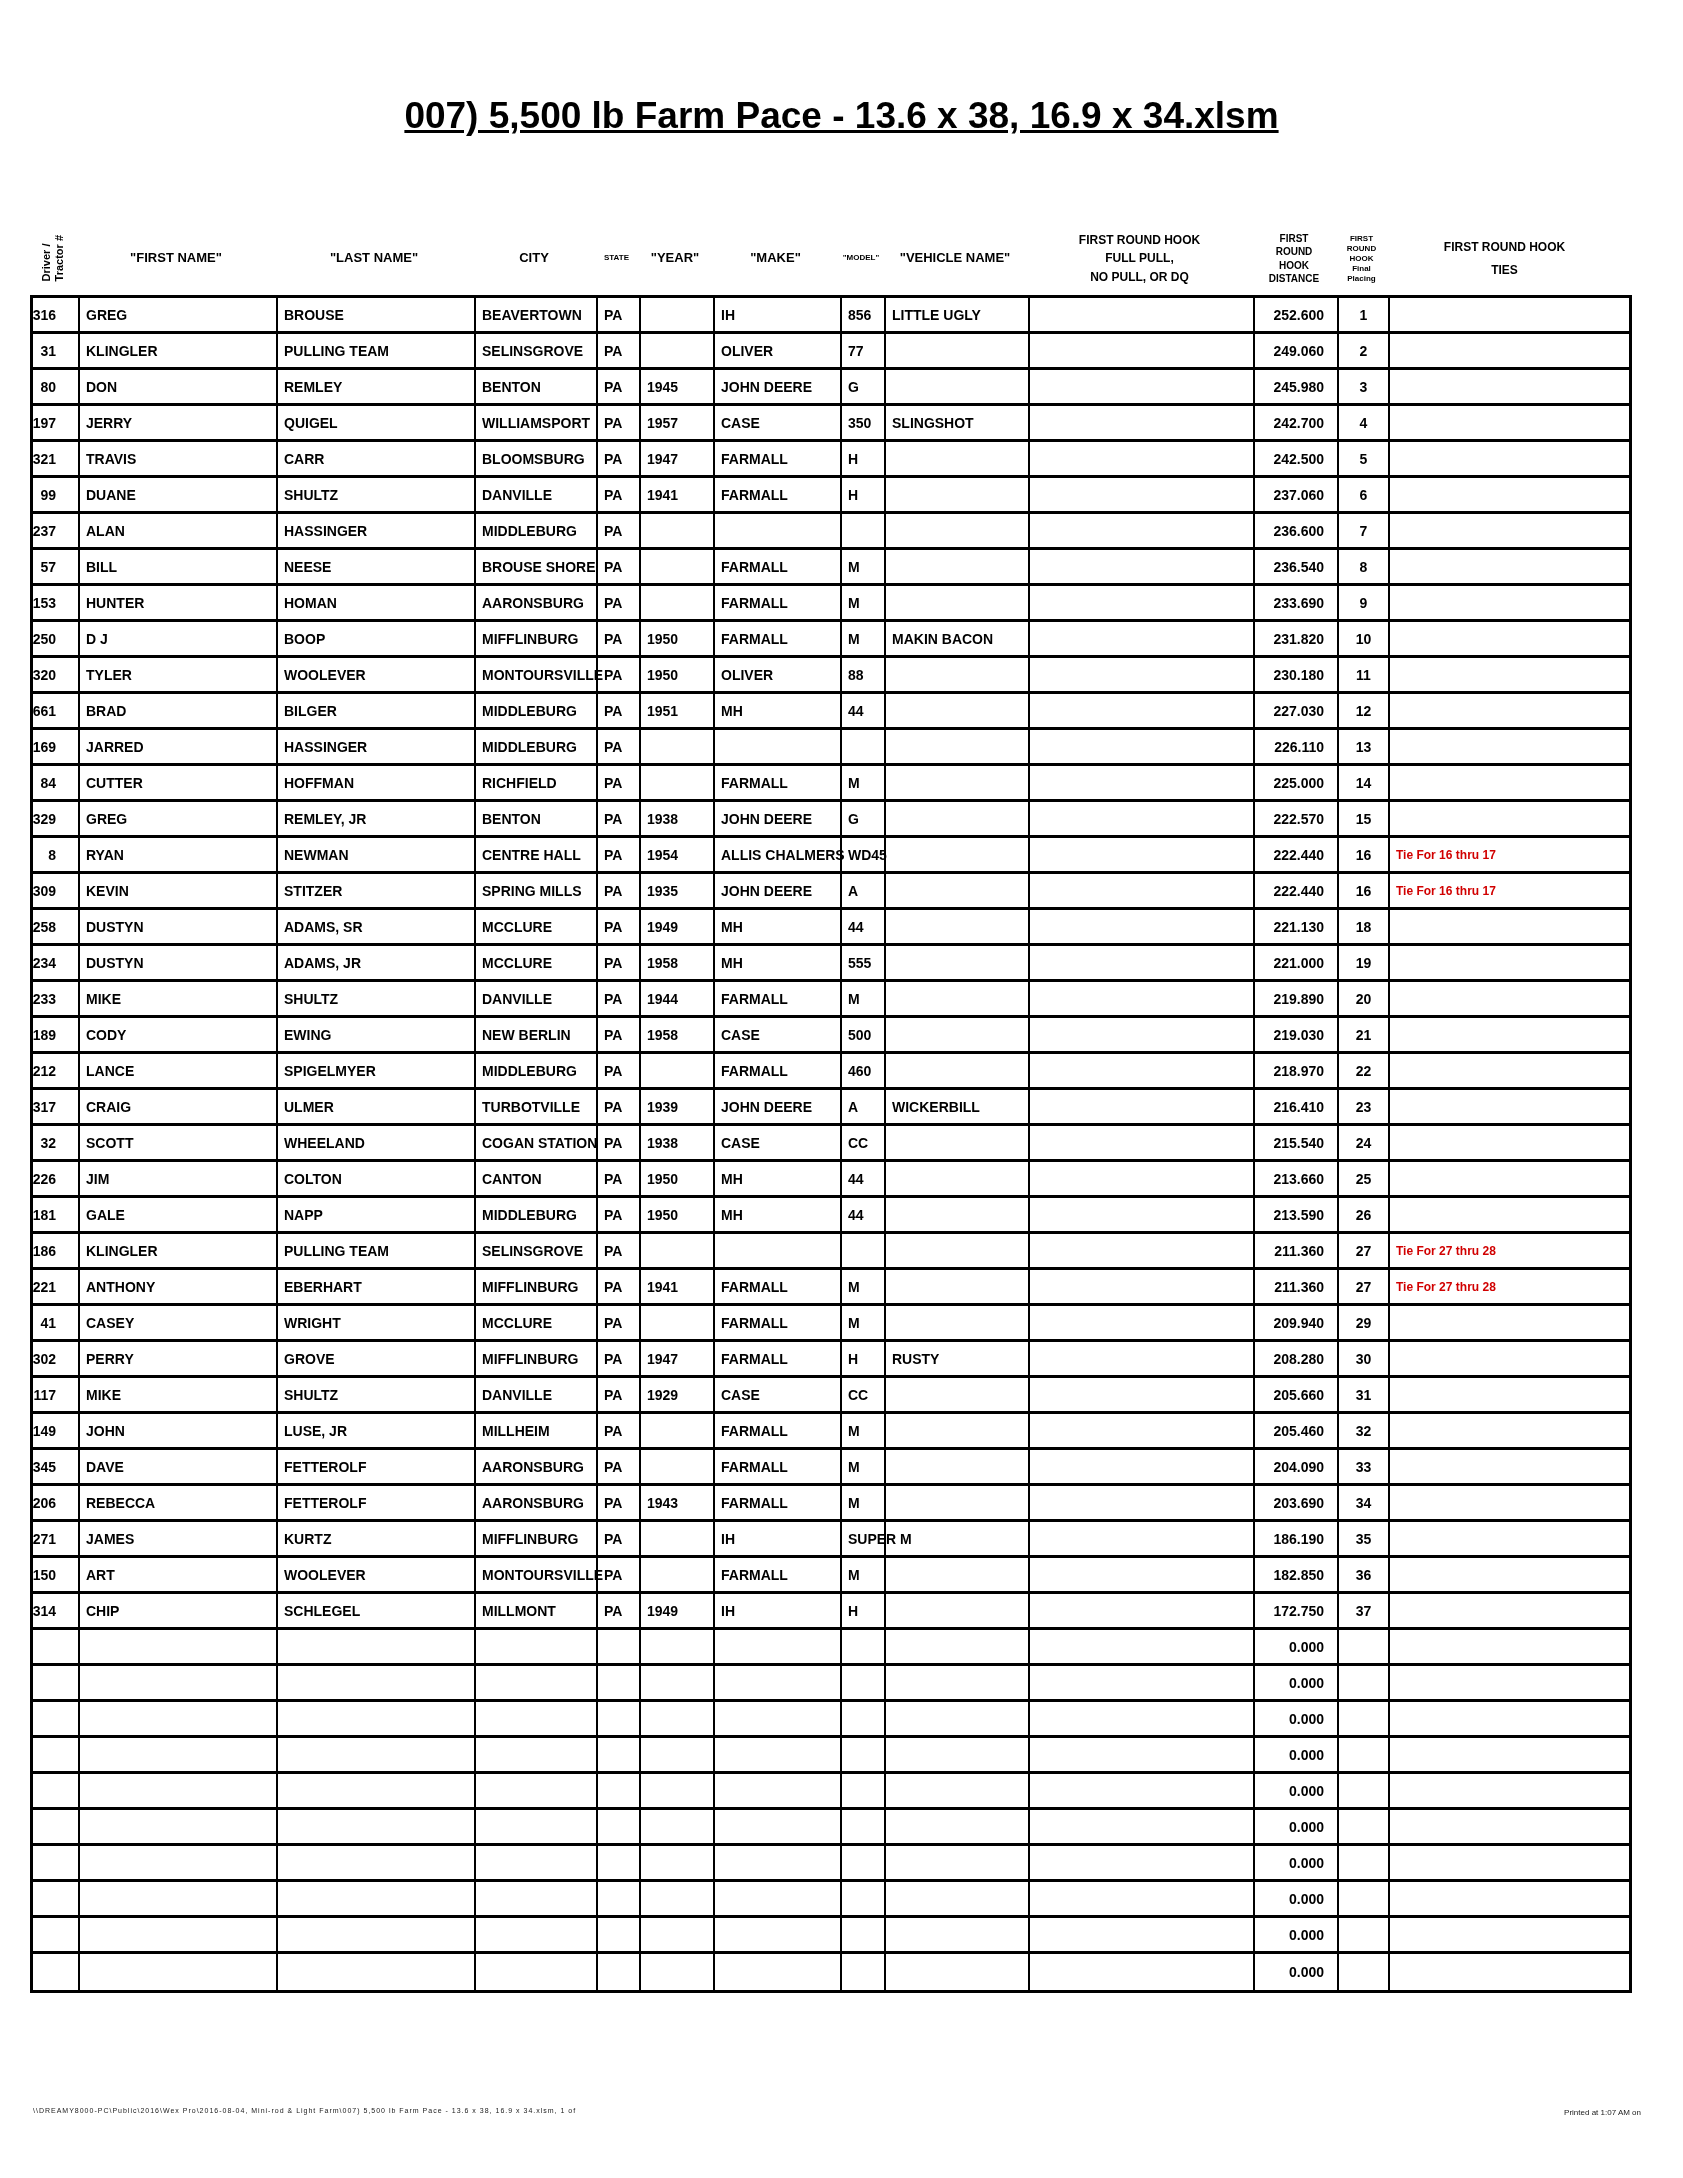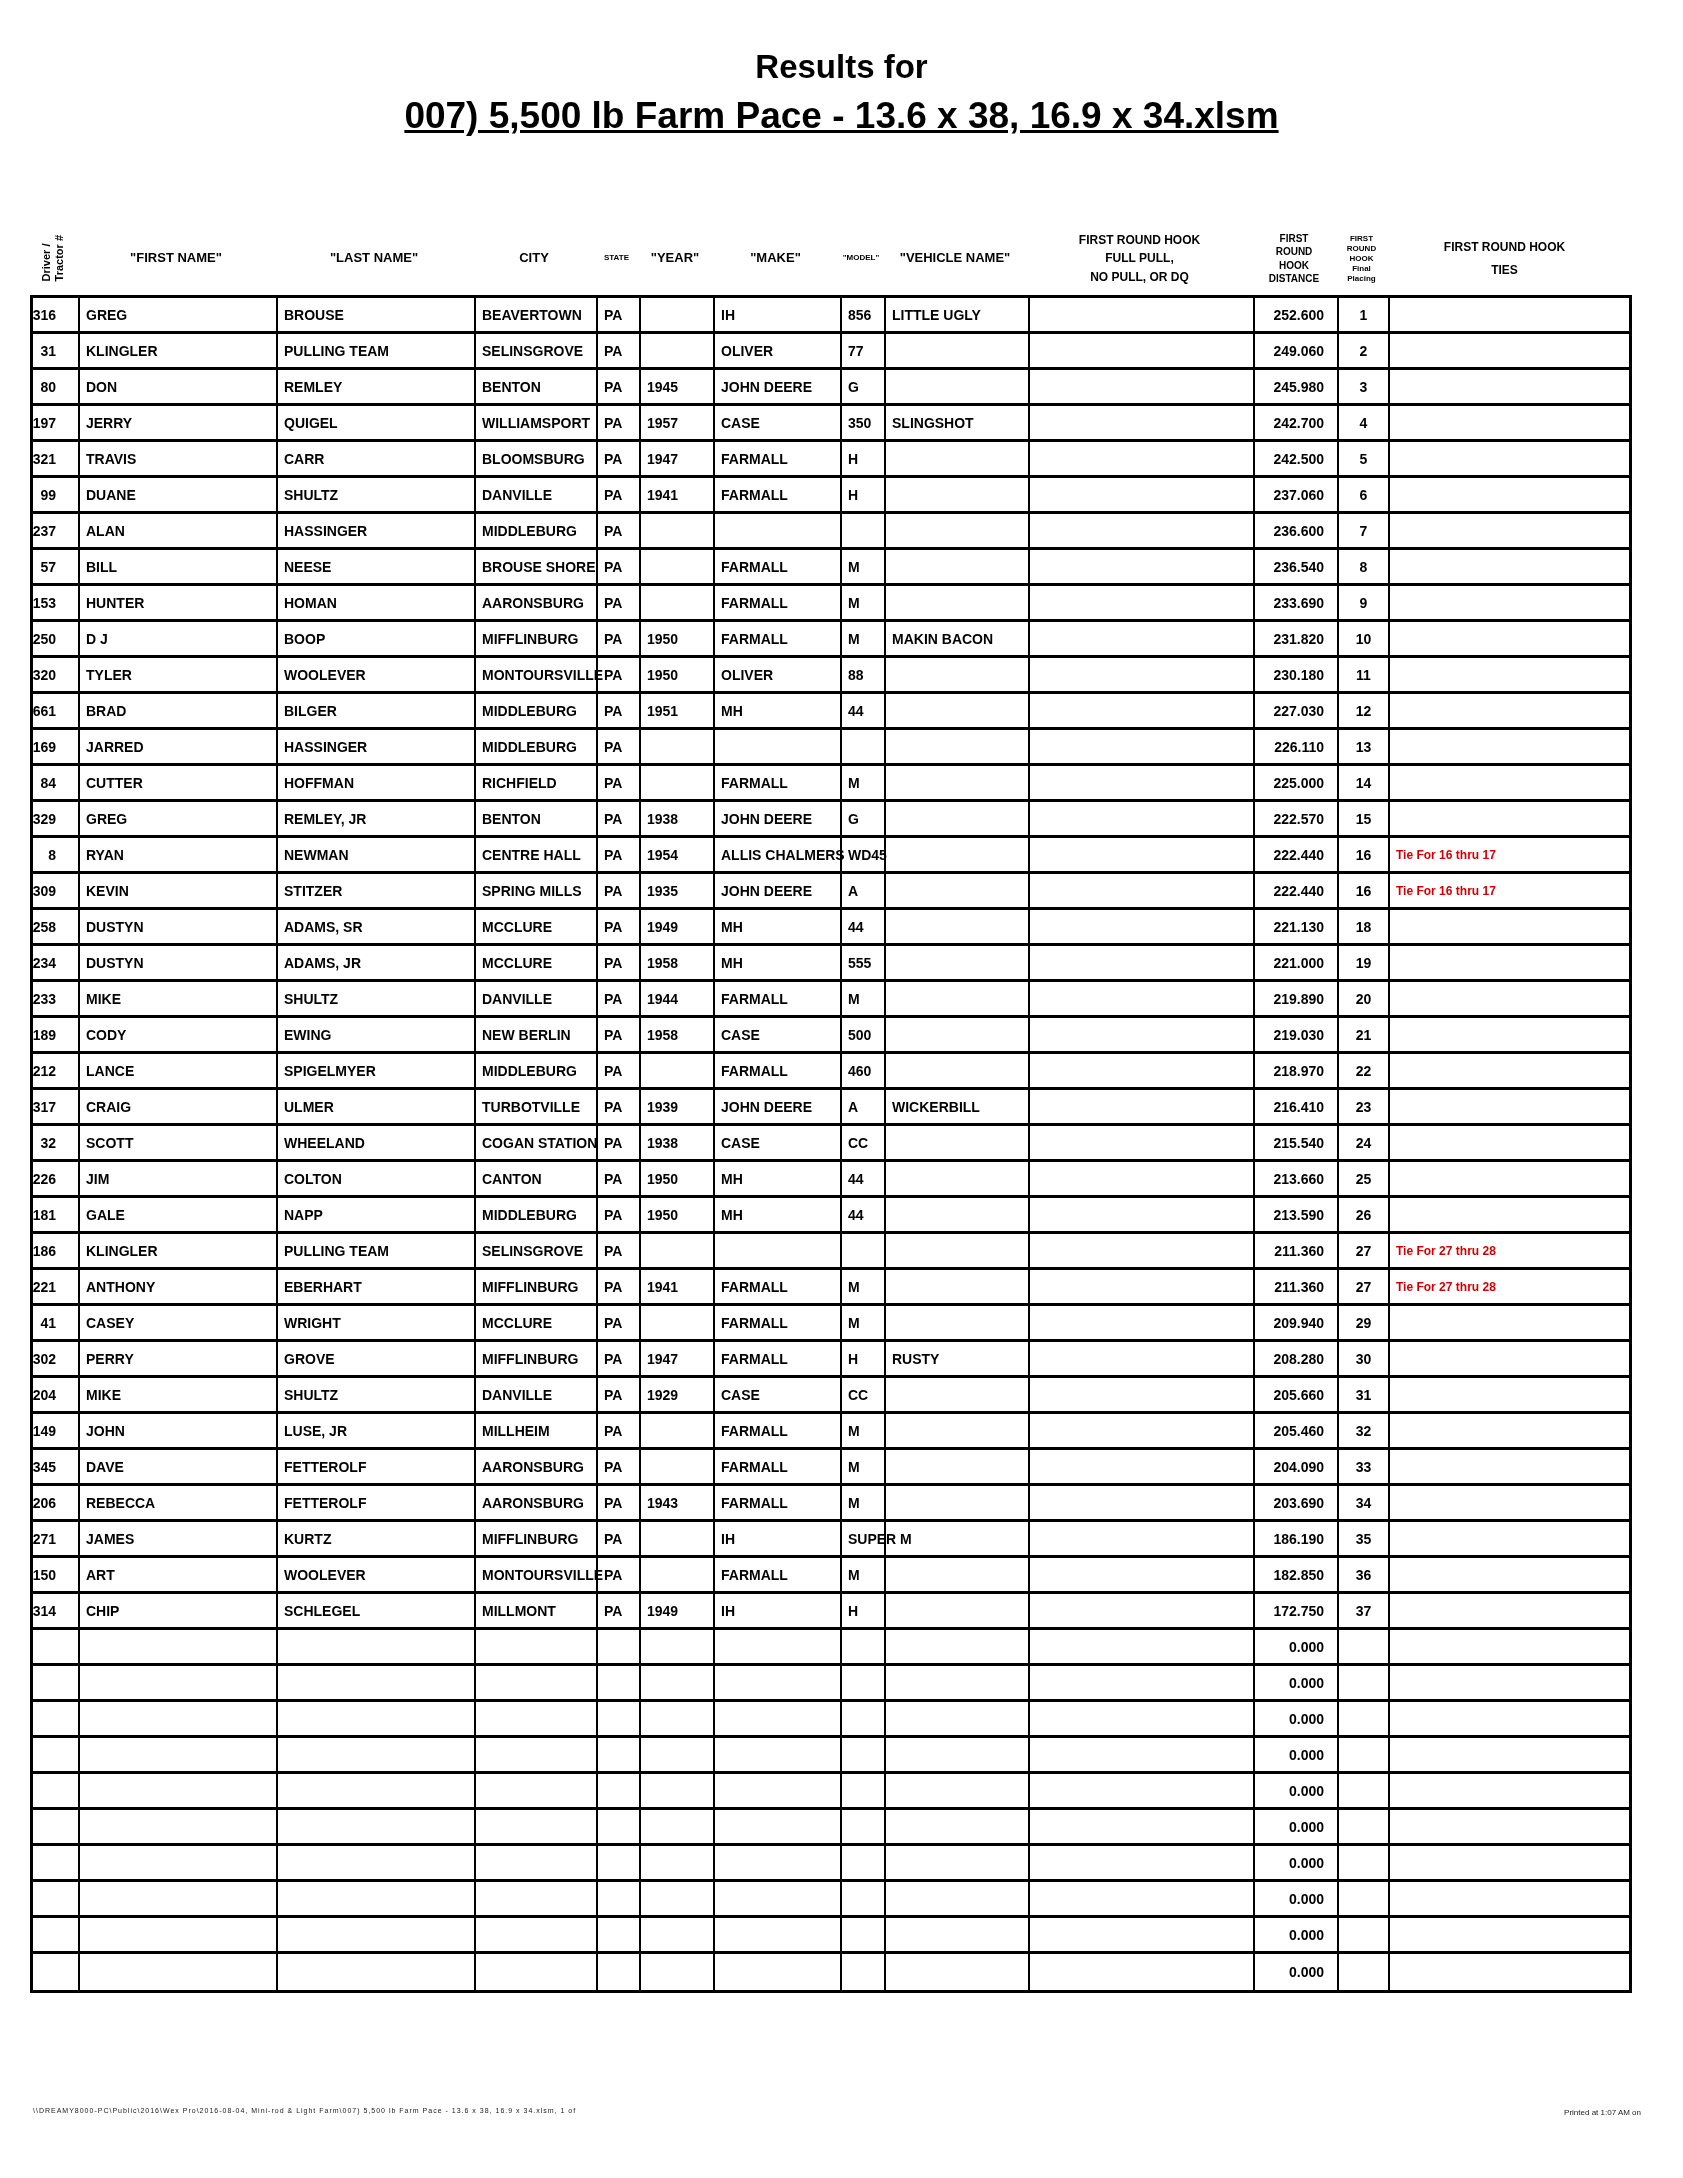--- a/index.html
+++ b/index.html
@@ -43,21 +43,20 @@
 
   .footer-left{position:absolute;left:33px;top:2107px;font-size:7px;letter-spacing:1px;
                white-space:nowrap;color:#1a1a1a;}
   .footer-right{position:absolute;right:42px;top:2108px;font-size:8px;white-space:nowrap;color:#1a1a1a;}
 </style>
 </head>
 <body>
 
 <div class="page">
 
-  <div class="title1">Results for</div>
   <div class="title2">007) 5,500 lb Farm Pace - 13.6 x 38, 16.9 x 34.xlsm</div>
 
 
   <div class="hrow">
     <div class="hcell w-num">
       <div class="vert">
         <div>Driver /</div>
         <div>Tractor #</div>
       </div>
     </div>
@@ -568,21 +567,21 @@
     <div class="cell w-make">FARMALL</div>
     <div class="cell w-model">H</div>
     <div class="cell w-veh">RUSTY</div>
     <div class="cell w-pull"></div>
     <div class="cell w-dist c-dist">208.280</div>
     <div class="cell w-place c-place">30</div>
     <div class="cell w-ties c-ties"></div>
   </div>
 
   <div class="trow">
-    <div class="cell w-num c-num">204</div>
+    <div class="cell w-num c-num">117</div>
     <div class="cell w-first">MIKE</div>
     <div class="cell w-last">SHULTZ</div>
     <div class="cell w-city">DANVILLE</div>
     <div class="cell w-state">PA</div>
     <div class="cell w-year">1929</div>
     <div class="cell w-make">CASE</div>
     <div class="cell w-model">CC</div>
     <div class="cell w-veh"></div>
     <div class="cell w-pull"></div>
     <div class="cell w-dist c-dist">205.660</div>

